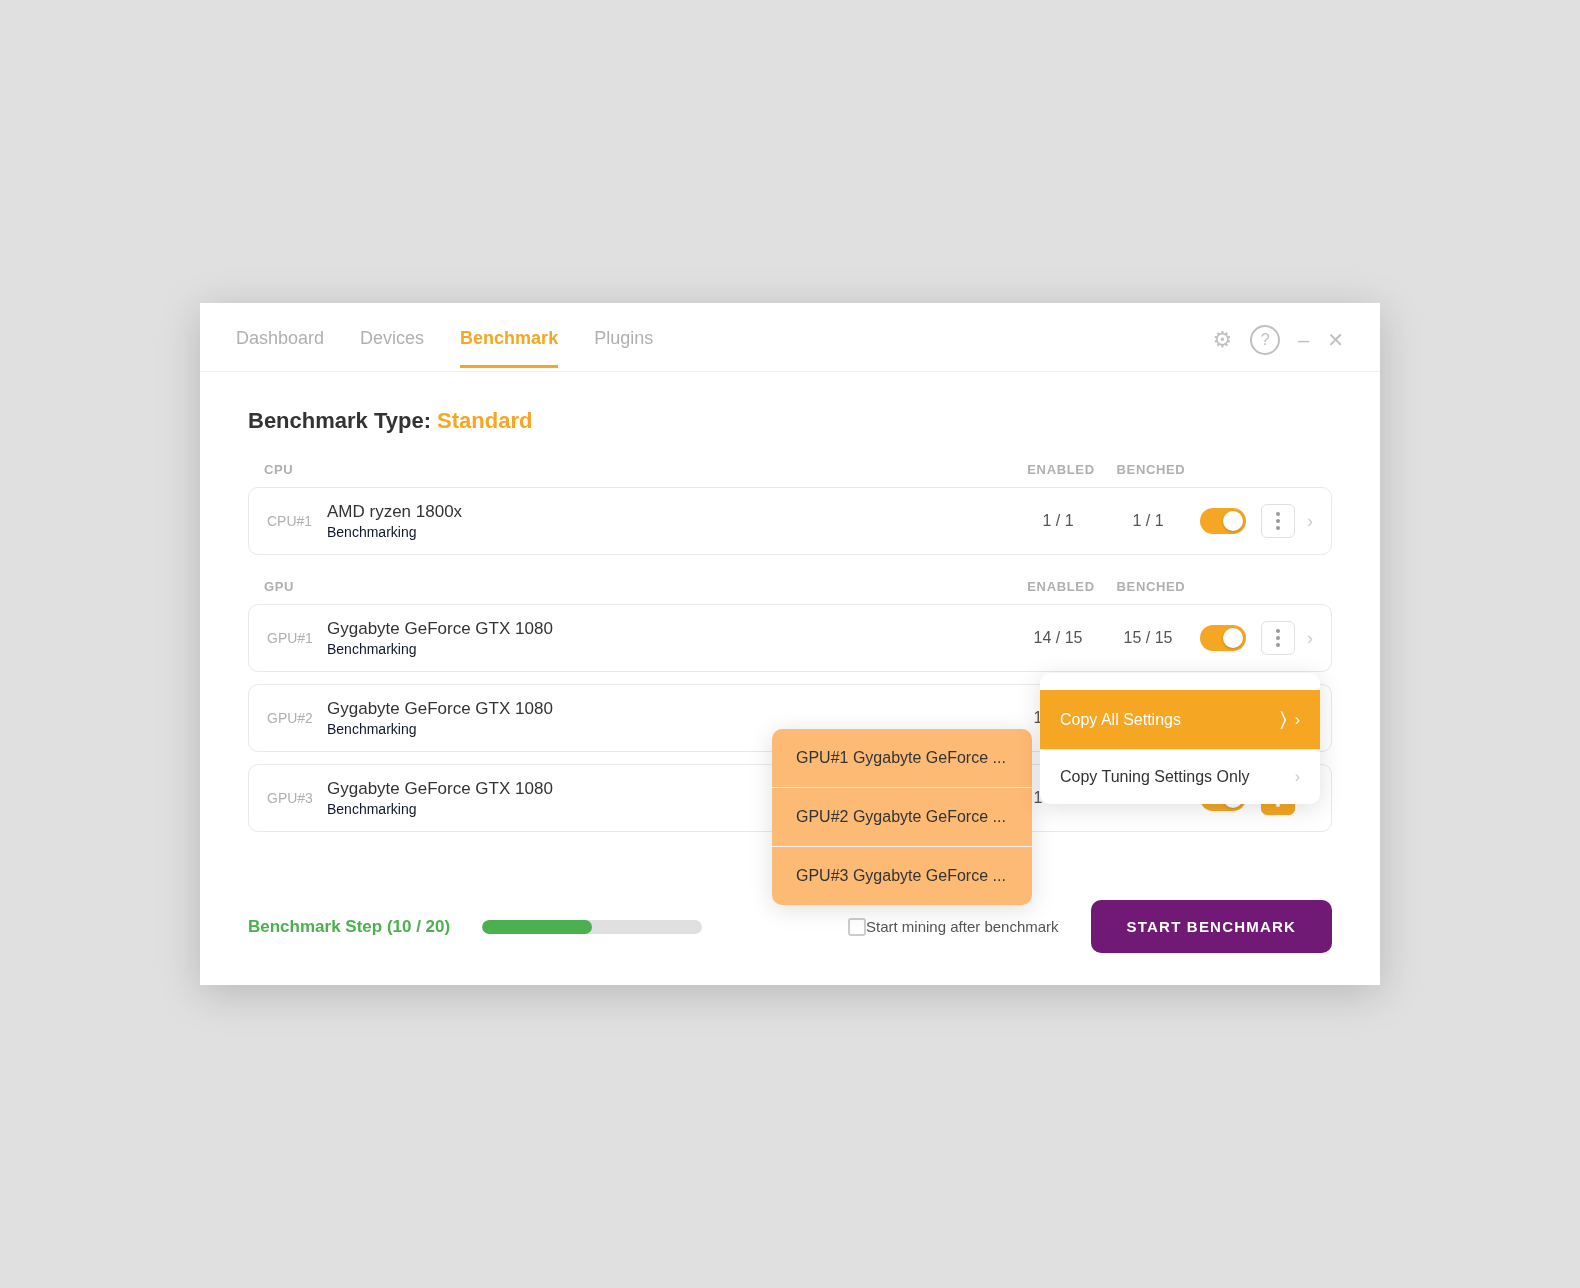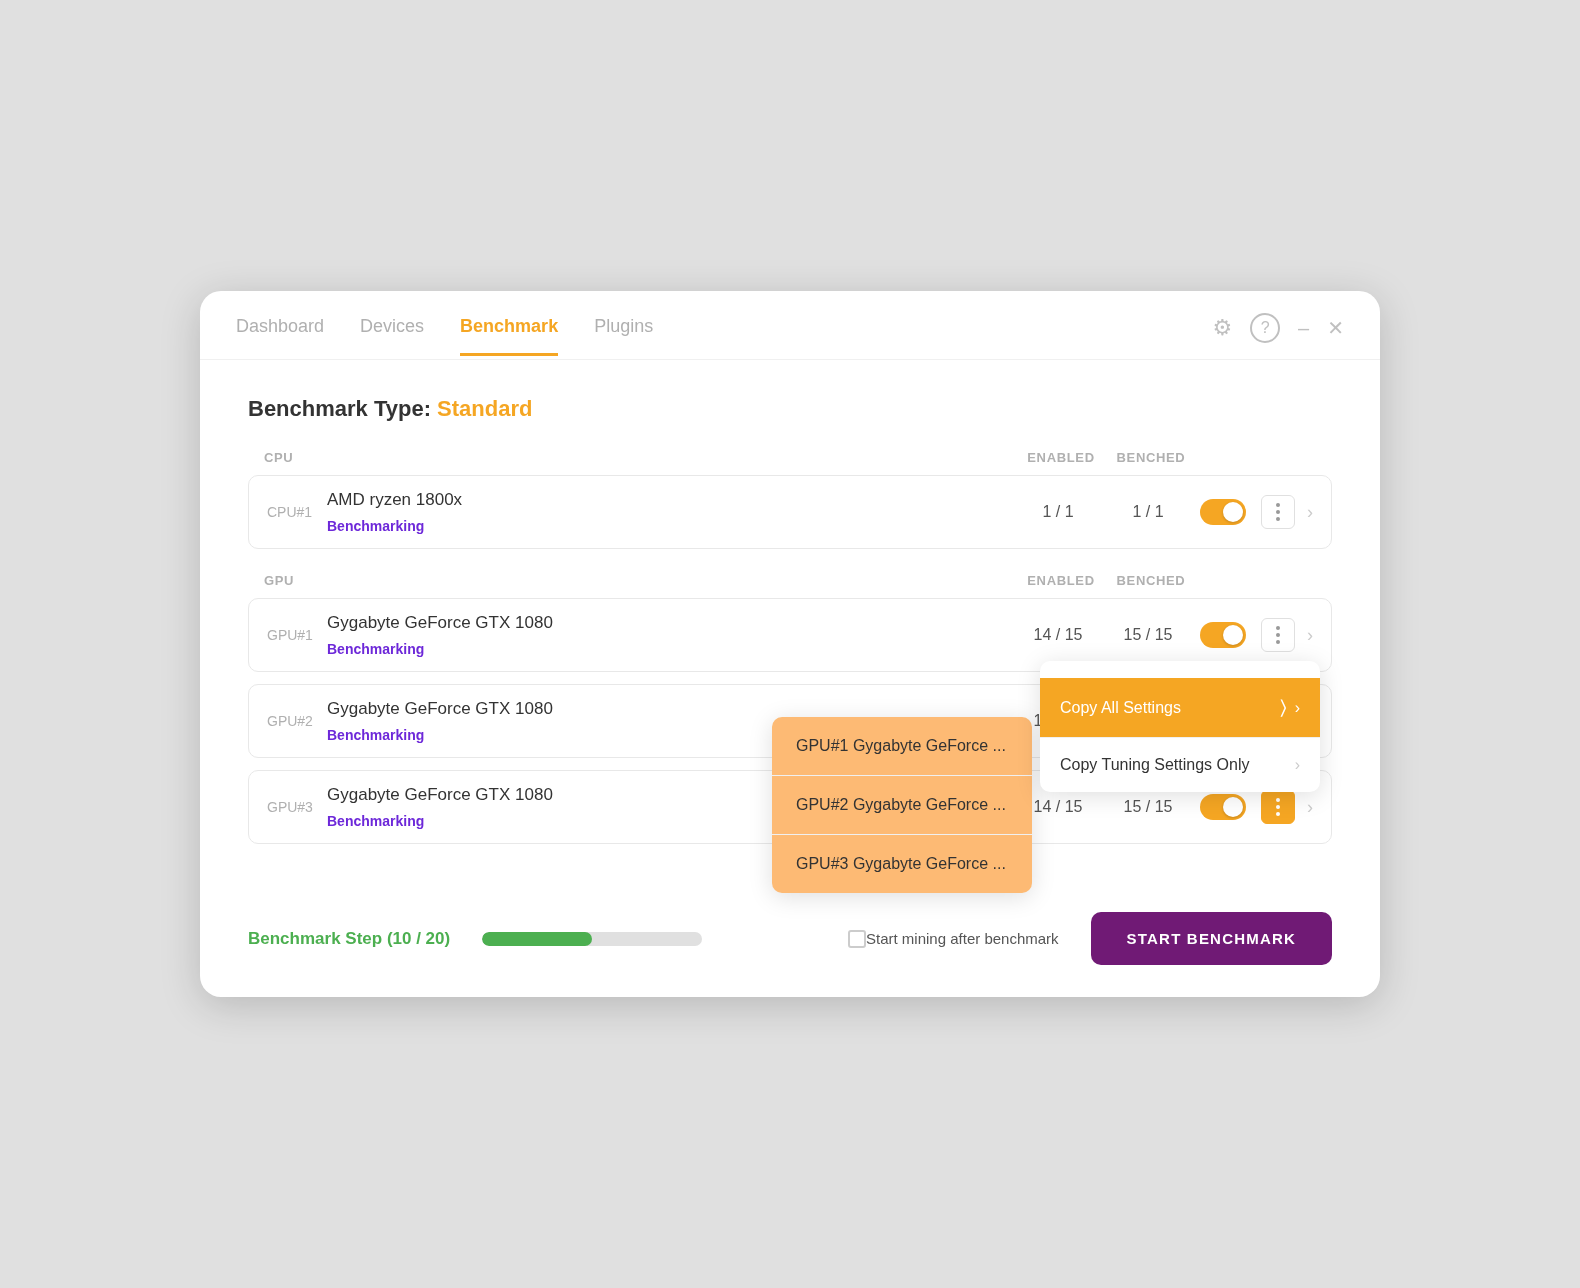--- a/index.html
+++ b/index.html
@@ -7,21 +7,21 @@
       background: #e0e0e0;
       display: flex;
       justify-content: center;
       align-items: center;
       min-height: 100vh;
       font-family: -apple-system, BlinkMacSystemFont, 'Segoe UI', sans-serif;
     }
     .app-window {
       width: 1180px;
       background: #ffffff;
-      border-radius: 21px;
+      border-radius: 0;
       box-shadow: 0 8px 40px rgba(0,0,0,0.18);
       overflow: hidden;
       position: relative;
     }
     
     .top-nav {
       display: flex;
       align-items: center;
       padding: 22px 36px 0 36px;
       border-bottom: 1px solid #f0f0f0;
@@ -114,23 +114,23 @@
     .device-info {
       flex: 1;
     }
     .device-name {
       font-size: 17px;
       color: #333;
       font-weight: 500;
     }
     .device-status {
       font-size: 14px;
-      color: #6d28d9;
-      font-weight: 700;
-      margin-top: 8px;
+      color: #0f172a;
+      font-weight: 400;
+      margin-top: 2px;
     }
     .device-enabled {
       width: 90px;
       text-align: center;
       font-size: 16px;
       color: #555;
     }
     .device-benched {
       width: 90px;
       text-align: center;

